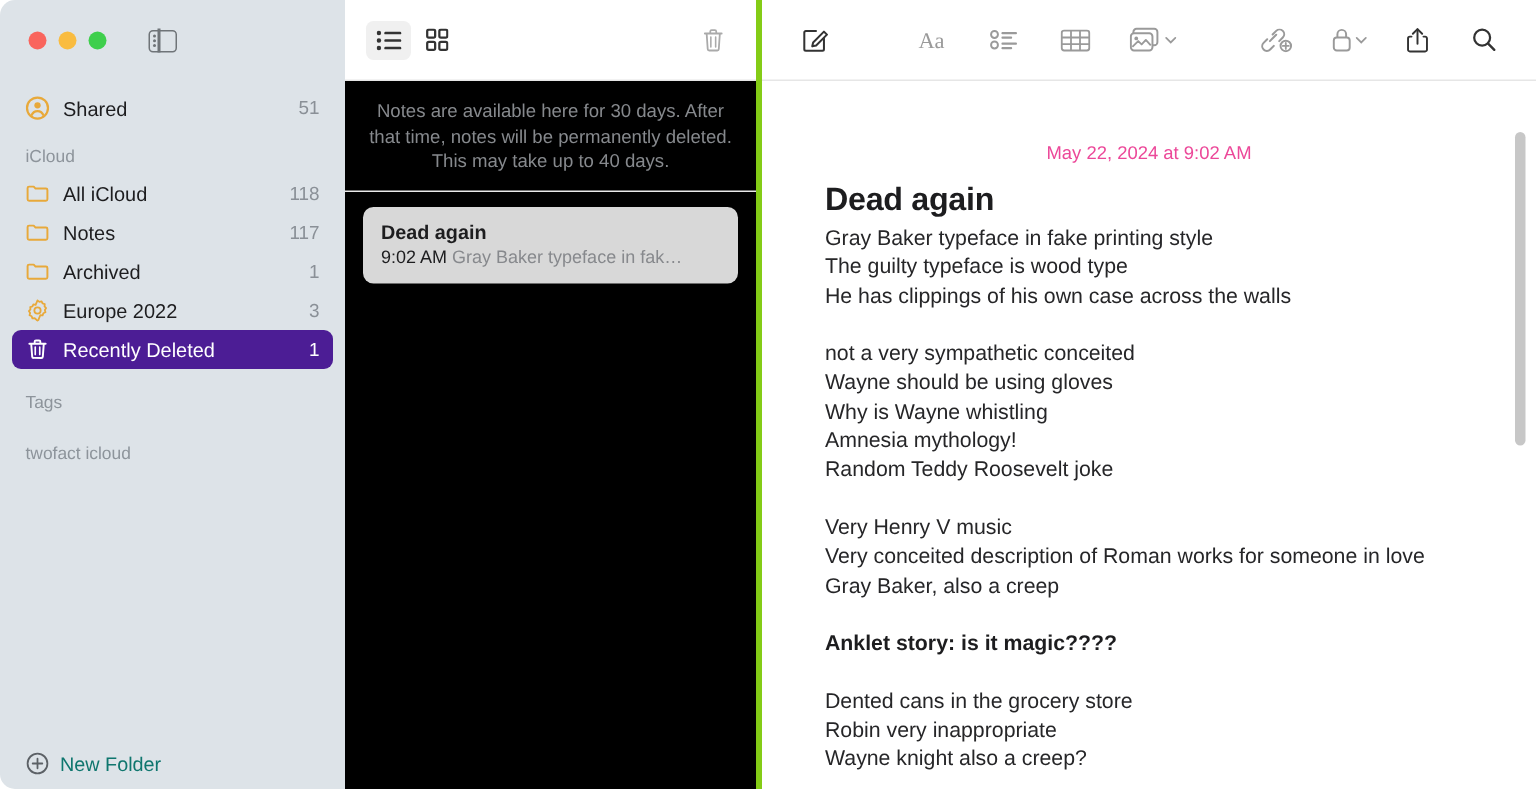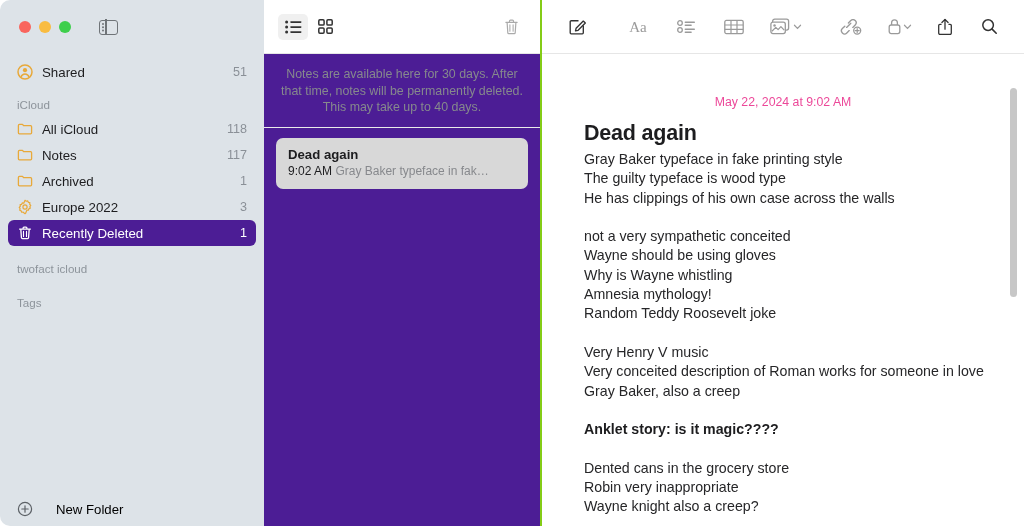--- a/index.html
+++ b/index.html
@@ -10,21 +10,21 @@
     -webkit-font-smoothing:antialiased;
   }
   .window {
     position:relative; width:1024px; height:526px;
     display:flex; background:#ffffff;
     border-radius:10px; overflow:hidden;
   }
 
   
   .sidebar {
-    width:264px; height:100%;
+    width:230px; height:100%;
     background:#dde3e8;
     display:flex; flex-direction:column;
     position:relative; flex:none;
   }
   .traffic {
     height:54px; display:flex; align-items:center;
     padding-left:19px; gap:8px; flex:none;
   }
   .light { width:12px; height:12px; border-radius:50%; display:block; }
   .light.red    { background:#f9655d; }
@@ -64,29 +64,29 @@
     font-size:11.6px; color:#8d949b;
     padding:0 17px; height:24px;
     display:flex; align-items:center;
   }
   .sb-head.spaced { margin-top:10px; }
 
   .ico { width:16px; height:16px; flex:none; display:block; }
 
   .new-folder {
     height:34px; display:flex; align-items:center;
-    gap:23px; padding-left:17px; flex:none;
-    font-size:13.2px; color:#000000;
+    gap:7px; padding-left:17px; flex:none;
+    font-size:13.2px; color:#0f766e;
   }
 
   
   .list-col {
     width:278px; flex:none; height:100%;
-    background:#4c1d95; display:flex; flex-direction:column;
-    border-right:2px solid #84cc16;
+    background:#000000; display:flex; flex-direction:column;
+    border-right:4px solid #84cc16;
   }
   .list-toolbar {
     height:54px; flex:none; display:flex; align-items:center;
     padding:0 14px; gap:2px;
     border-bottom:1px solid #e6e6e6; background:#ffffff;
   }
   .tb-btn {
     width:30px; height:26px; border-radius:5px;
     display:flex; align-items:center; justify-content:center;
   }
@@ -226,23 +226,23 @@
         <svg class="ico" viewBox="0 0 16 16">
           <path d="M2.6 4.1h10.8" stroke="#ffffff" stroke-width="1.35" stroke-linecap="round" fill="none"></path>
           <path d="M6.1 4.1V2.9a.9.9 0 0 1 .9-.9h2a.9.9 0 0 1 .9.9v1.2" stroke="#ffffff" stroke-width="1.25" fill="none"></path>
           <path d="M3.8 4.1l.65 8.6a1 1 0 0 0 1 .9h5.1a1 1 0 0 0 1-.9l.65-8.6" stroke="#ffffff" stroke-width="1.3" fill="none" stroke-linejoin="round"></path>
           <path d="M6.5 6.4v5M9.5 6.4v5" stroke="#ffffff" stroke-width="1.1" stroke-linecap="round"></path>
         </svg>
         <span class="label">Recently Deleted</span>
         <span class="count">1</span>
       </div>
 
+      <div class="sb-head spaced">Tags</div>
+
       <div class="sb-head spaced">twofact icloud</div>
-
-      <div class="sb-head spaced">Tags</div>
 
     </div>
 
     <div class="new-folder">
       <svg class="ico" viewBox="0 0 16 16">
         <circle cx="8" cy="8" r="6.6" fill="none" stroke="#5c6166" stroke-width="1.2"></circle>
         <path d="M8 4.8v6.4M4.8 8h6.4" stroke="#5c6166" stroke-width="1.2" stroke-linecap="round"></path>
       </svg>
       <span>New Folder</span>
     </div>

